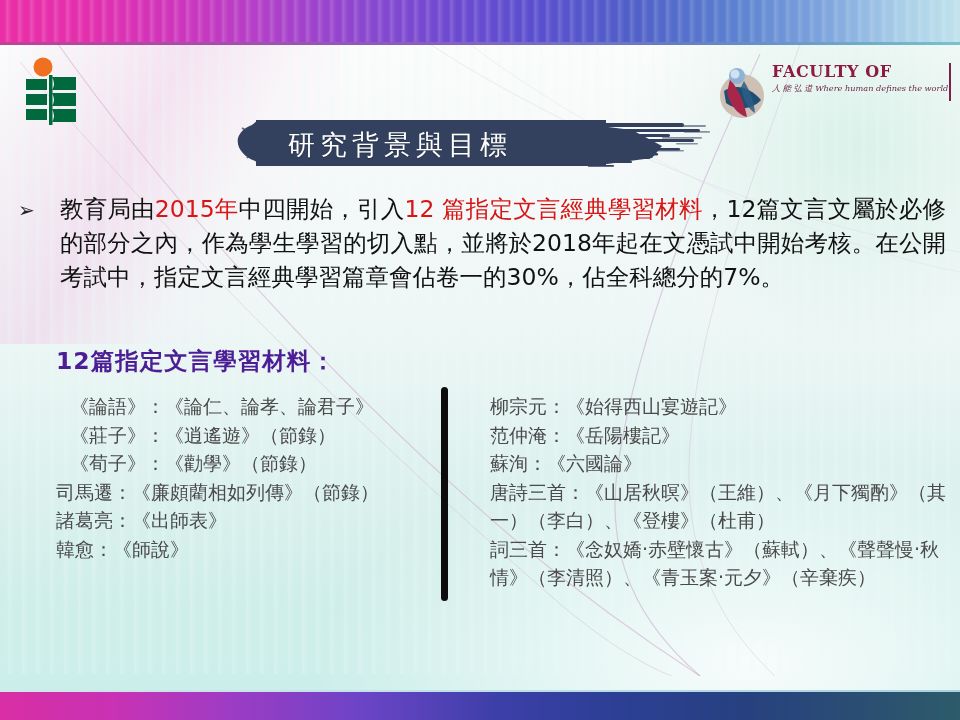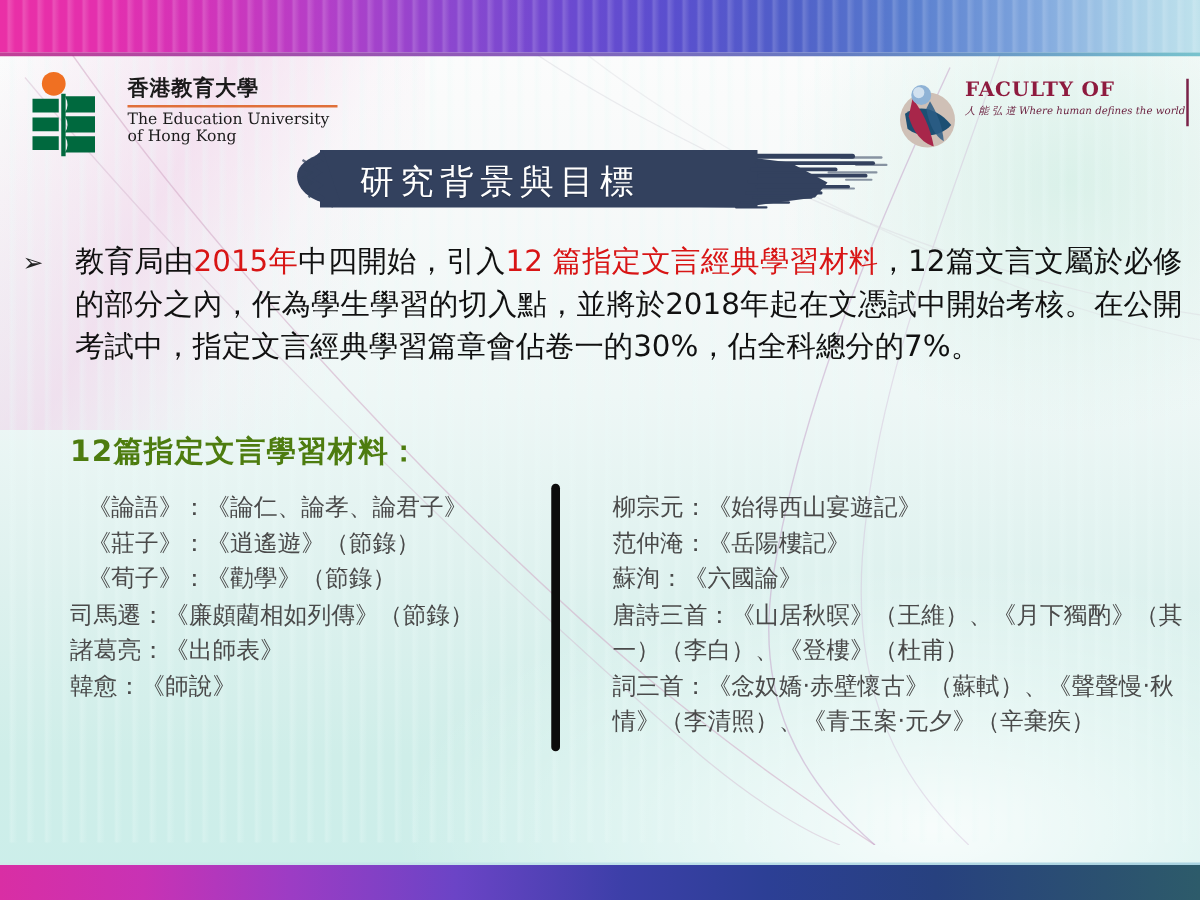--- a/index.html
+++ b/index.html
@@ -236,21 +236,21 @@
   }
   .red { color: #d81515; margin-top: 38px; }
 
   
   .subhead {
     position: absolute;
     left: 56px; top: 345px;
     font-family: "DejaVu Sans", "Liberation Sans", sans-serif;
     font-weight: bold;
     font-size: 23.5px;
-    color: #4d7c0f;
+    color: #4c1d95;
     letter-spacing: 1px;
     white-space: nowrap;
     text-align: center;
   }
 
   
   .col-left {
     position: absolute;
     left: 56px; top: 392px;
     width: 380px;
@@ -312,26 +312,20 @@
 
       <rect x="2" y="22" width="21" height="11" fill="#00693e"></rect>
       <rect x="2" y="37" width="21" height="11" fill="#00693e"></rect>
       <rect x="2" y="52" width="21" height="11" fill="#00693e"></rect>
 
       <path d="M28 20 h24 v13 h-24 q4 -6 0 -13 z" fill="#00693e"></path>
       <path d="M28 36 h24 v13 h-24 q4 -6 0 -13 z" fill="#00693e"></path>
       <path d="M28 52 h24 v13 h-24 q4 -6 0 -13 z" fill="#00693e"></path>
       <rect x="25" y="18" width="3.5" height="50" fill="#00693e"></rect>
     </svg>
-    <div class="eduhk-text">
-      <div class="eduhk-cn">香港教育大學</div>
-      <div class="eduhk-rule"></div>
-      <div class="eduhk-en">The Education University</div>
-      <div class="eduhk-en">of Hong Kong</div>
-    </div>
   </div>
 
   <div class="fac-logo">
     <svg class="fac-mark" viewBox="0 0 56 56">
       <circle cx="28" cy="31" r="22" fill="#cfc0b6"></circle>
       <path d="M10 26 C 22 18, 36 22, 47 35 C 38 45, 22 46, 12 38 Z" fill="#1c4f73"></path>
       <path d="M16 14 C 24 24, 30 36, 33 52 C 24 50, 16 40, 13 28 Z" fill="#a8264a"></path>
       <path d="M30 16 C 36 26, 40 36, 41 48 C 34 44, 29 34, 27 22 Z" fill="#2b5d86" opacity="0.85"></path>
       <circle cx="23" cy="11" r="8" fill="#8fb3d6"></circle>
       <circle cx="21" cy="9" r="4.5" fill="#d8e6f2" opacity="0.9"></circle>

